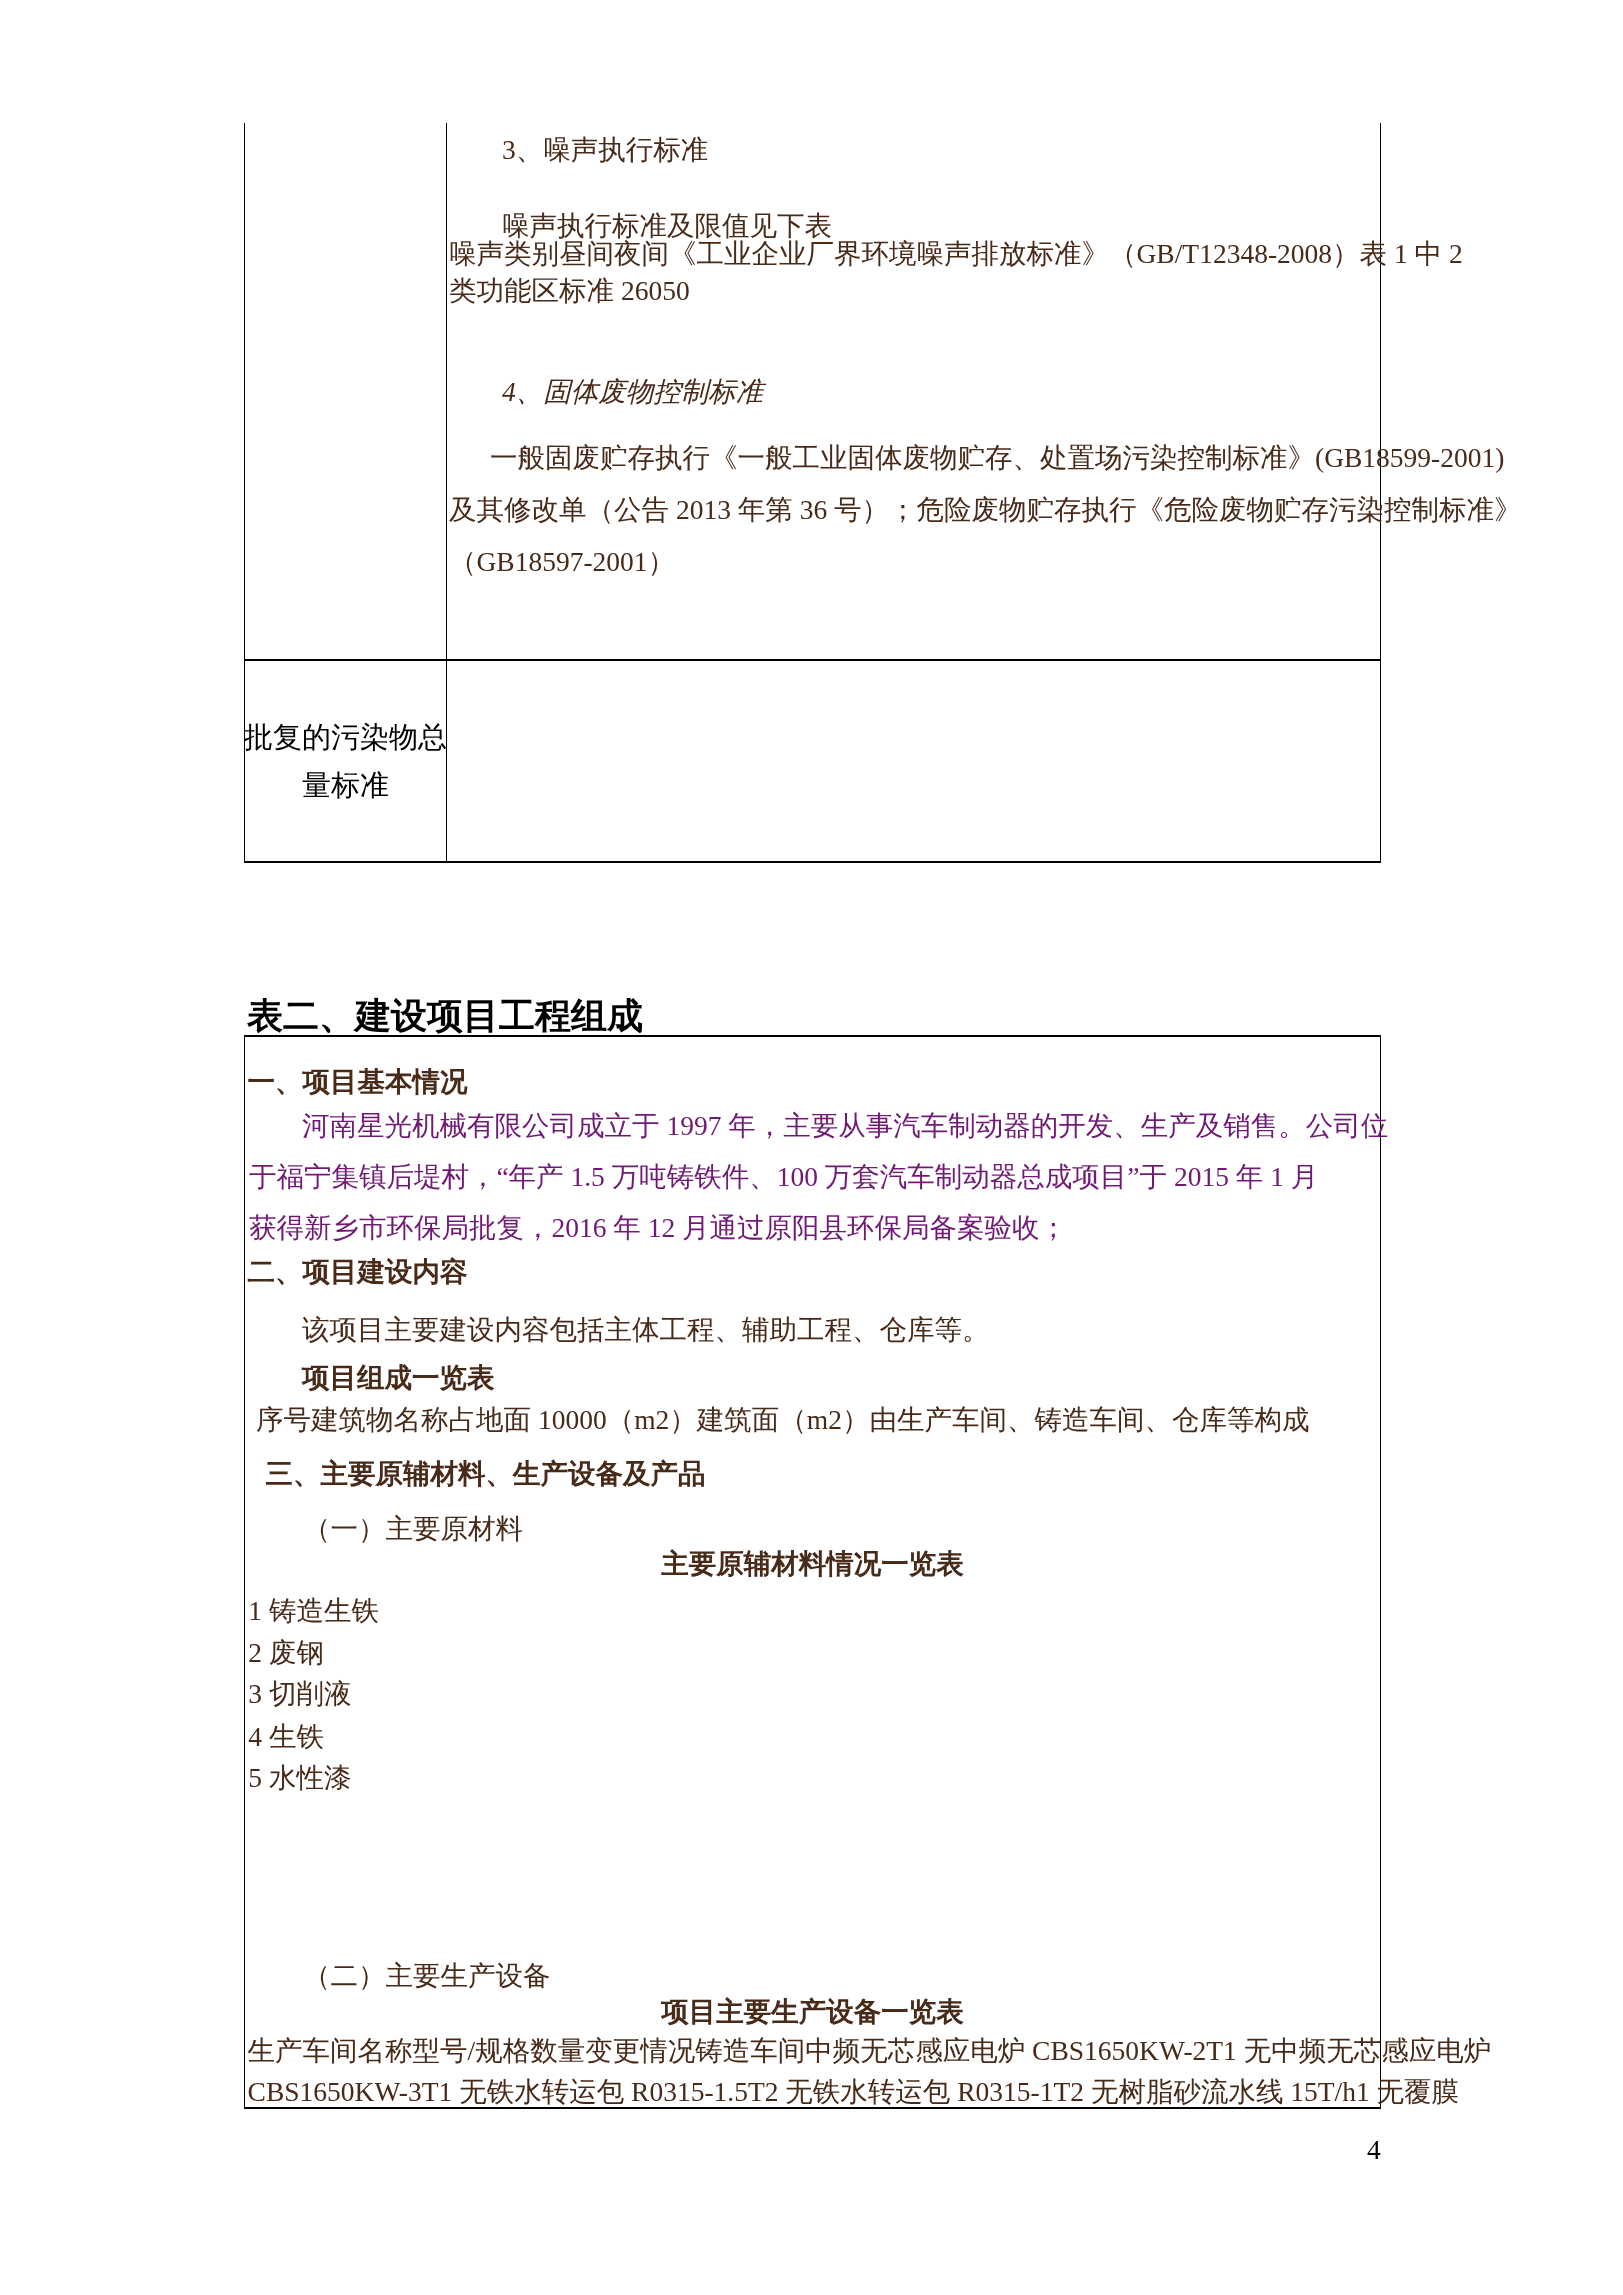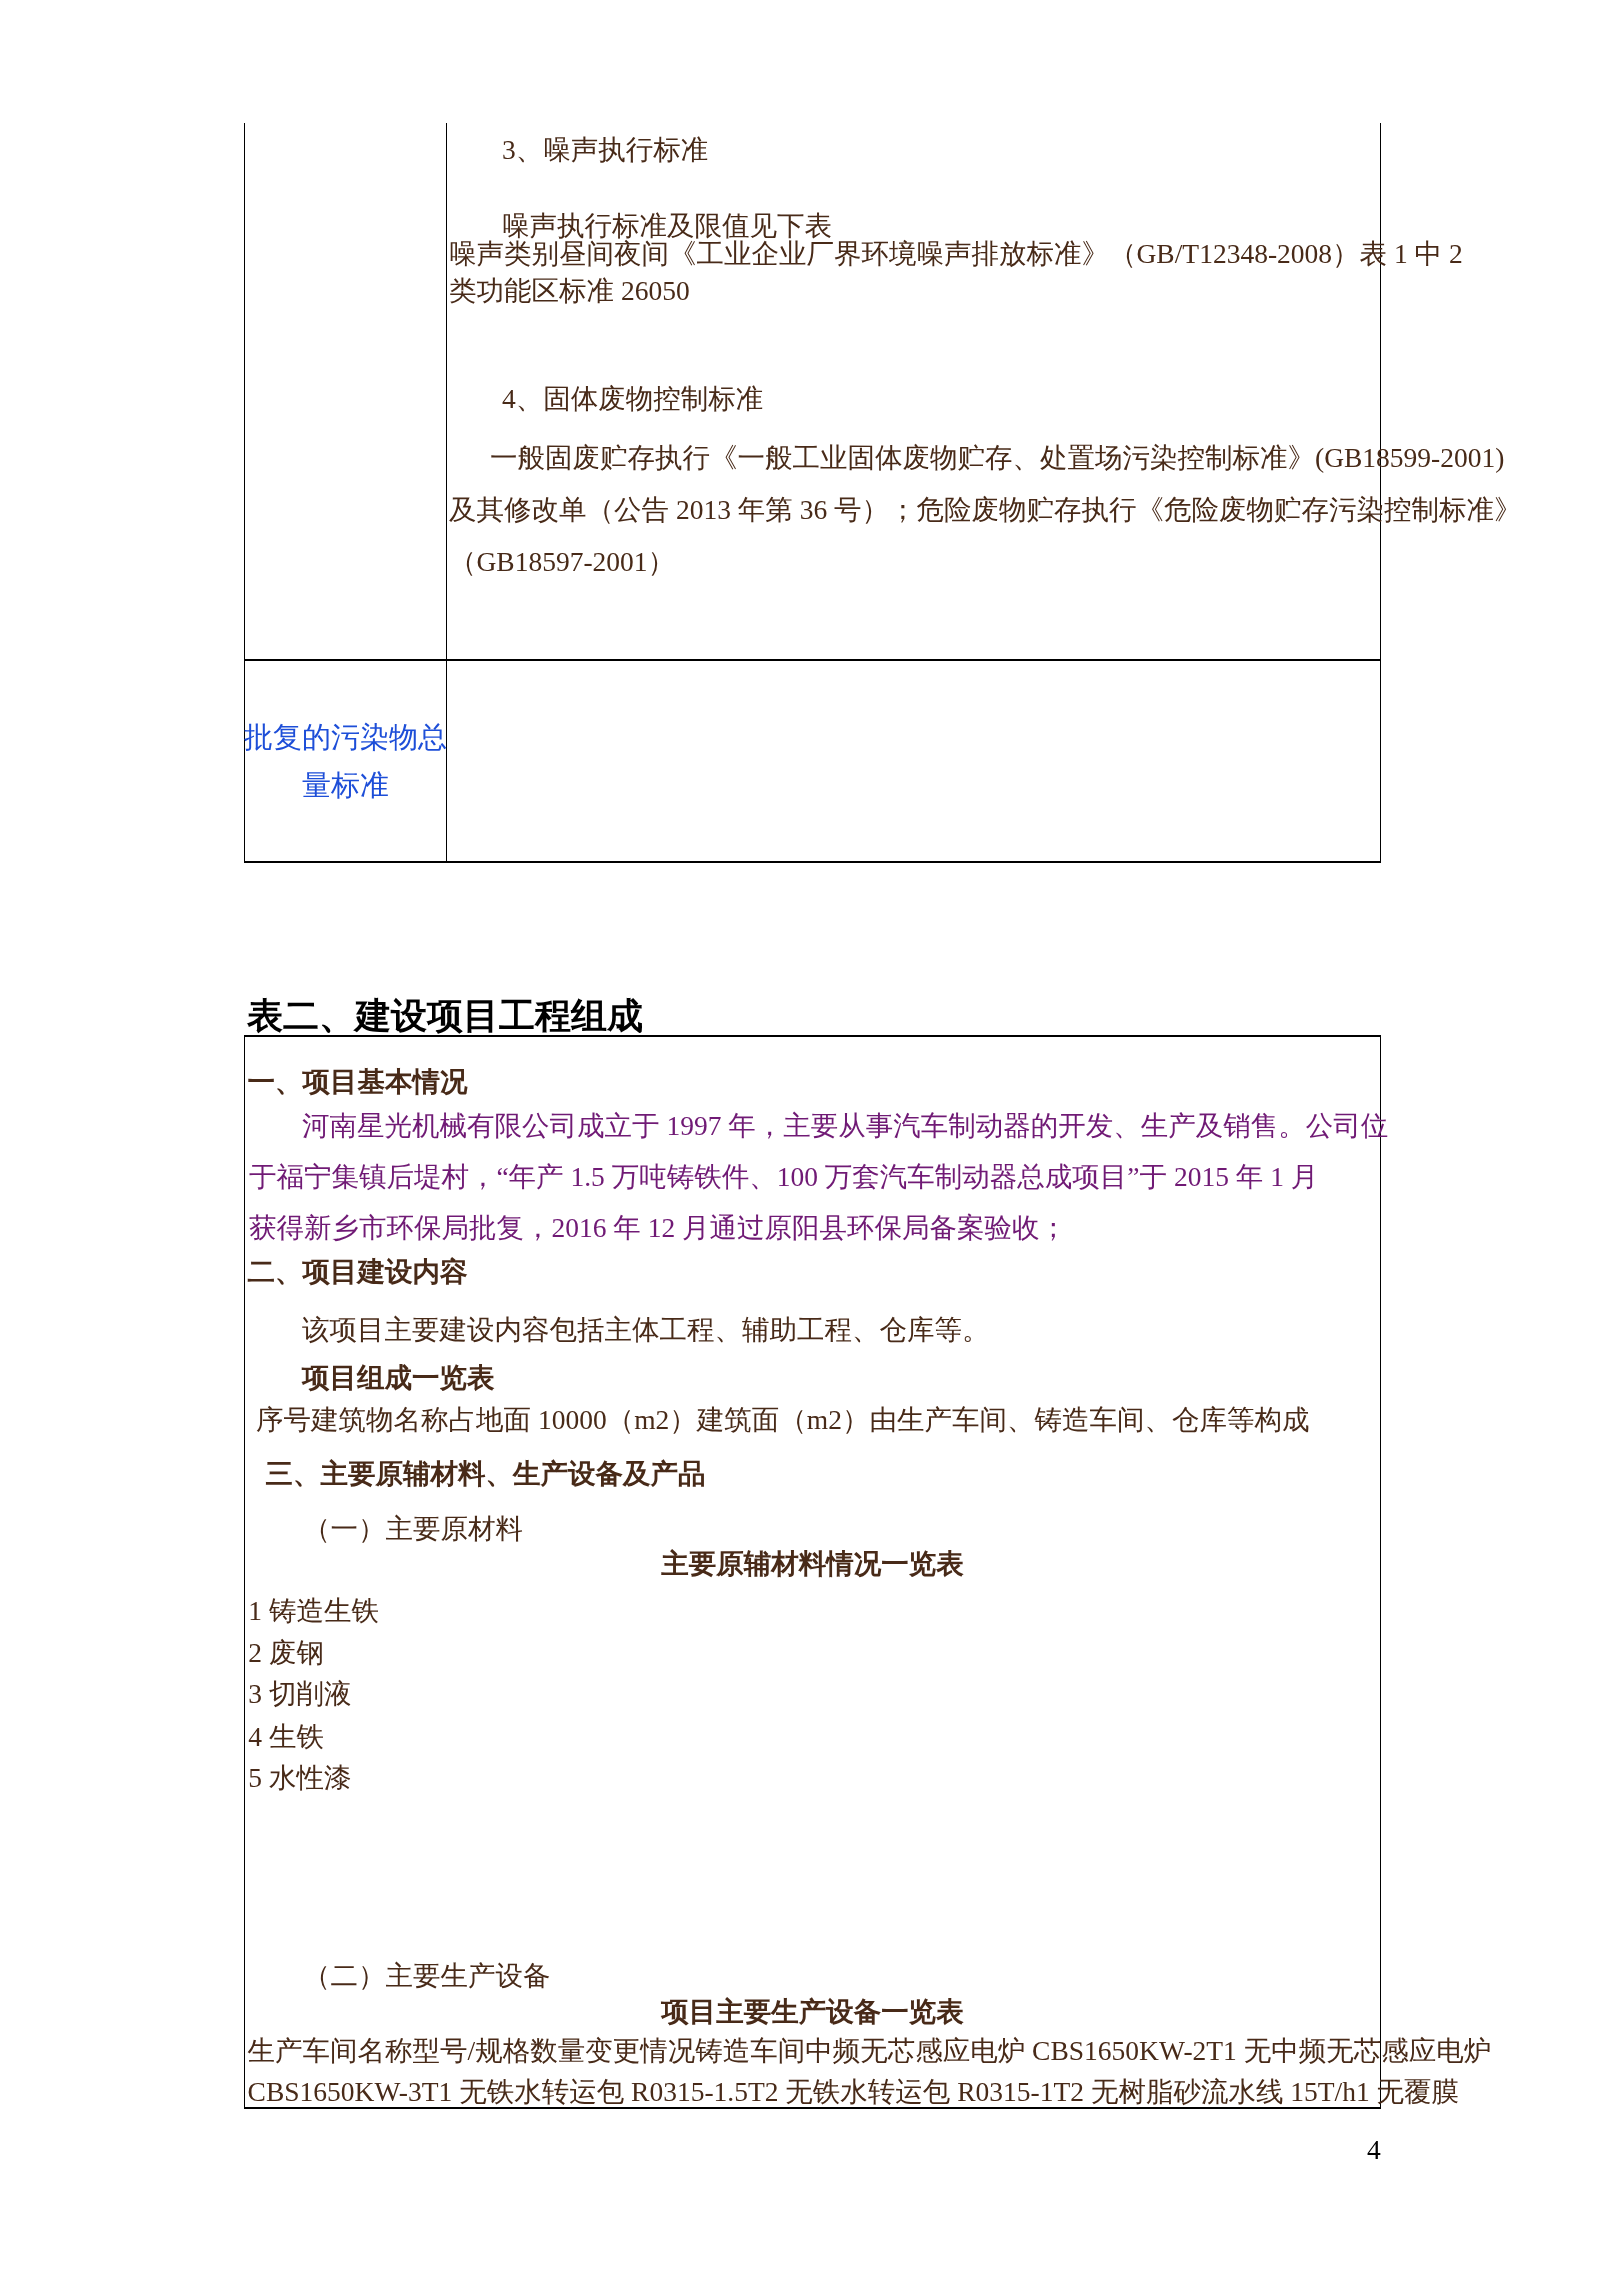--- a/index.html
+++ b/index.html
@@ -31,21 +31,21 @@
     border-bottom:2px solid #000;
     box-sizing:border-box;
   }
   .t1-vline{position:absolute;left:201px;top:0;bottom:0;width:1.3px;background:#000;}
   .t1-hline{position:absolute;left:0;right:0;top:536px;height:2px;background:#000;}
   .t1-label-cell{
     position:absolute;left:0;top:538px;width:201px;height:200px;
     display:flex;align-items:center;justify-content:center;
   }
   .t1-label{
-    font-size:29px;line-height:48px;color:#1d4ed8;text-align:center;white-space:nowrap;
+    font-size:29px;line-height:48px;color:#000000;text-align:center;white-space:nowrap;
   }
 
   
   .table2-heading{
     position:absolute;left:247px;top:992px;
     font-family:"Liberation Sans","DejaVu Sans",sans-serif;
     font-size:36px;font-weight:bold;color:#000;white-space:nowrap;
   }
 
   
@@ -70,21 +70,21 @@
 
   <div class="table1">
     <div class="t1-vline"></div>
     <div class="t1-hline"></div>
 
     <div class="line" style="left:257px;top:11px;">3、噪声执行标准</div>
     <div class="line" style="left:257px;top:87px;">噪声执行标准及限值见下表</div>
     <div class="line" style="left:204px;top:115px;">噪声类别昼间夜间《工业企业厂界环境噪声排放标准》（GB/T12348-2008）表 1 中 2</div>
     <div class="line" style="left:204px;top:152px;">类功能区标准 26050</div>
 
-    <div class="line" style="left:257px;top:260px;">4、固体废物控制标准</div>
+    <div class="line" style="left:257px;top:253px;font-style:italic;">4、固体废物控制标准</div>
     <div class="line" style="left:245px;top:319px;">一般固废贮存执行《一般工业固体废物贮存、处置场污染控制标准》(GB18599-2001)</div>
     <div class="line" style="left:204px;top:371px;">及其修改单（公告 2013 年第 36 号）；危险废物贮存执行《危险废物贮存污染控制标准》</div>
     <div class="line" style="left:204px;top:423px;">（GB18597-2001）</div>
 
     <div class="t1-label-cell">
       <div class="t1-label">
         <div>批复的污染物总</div>
         <div>量标准</div>
       </div>
     </div>

